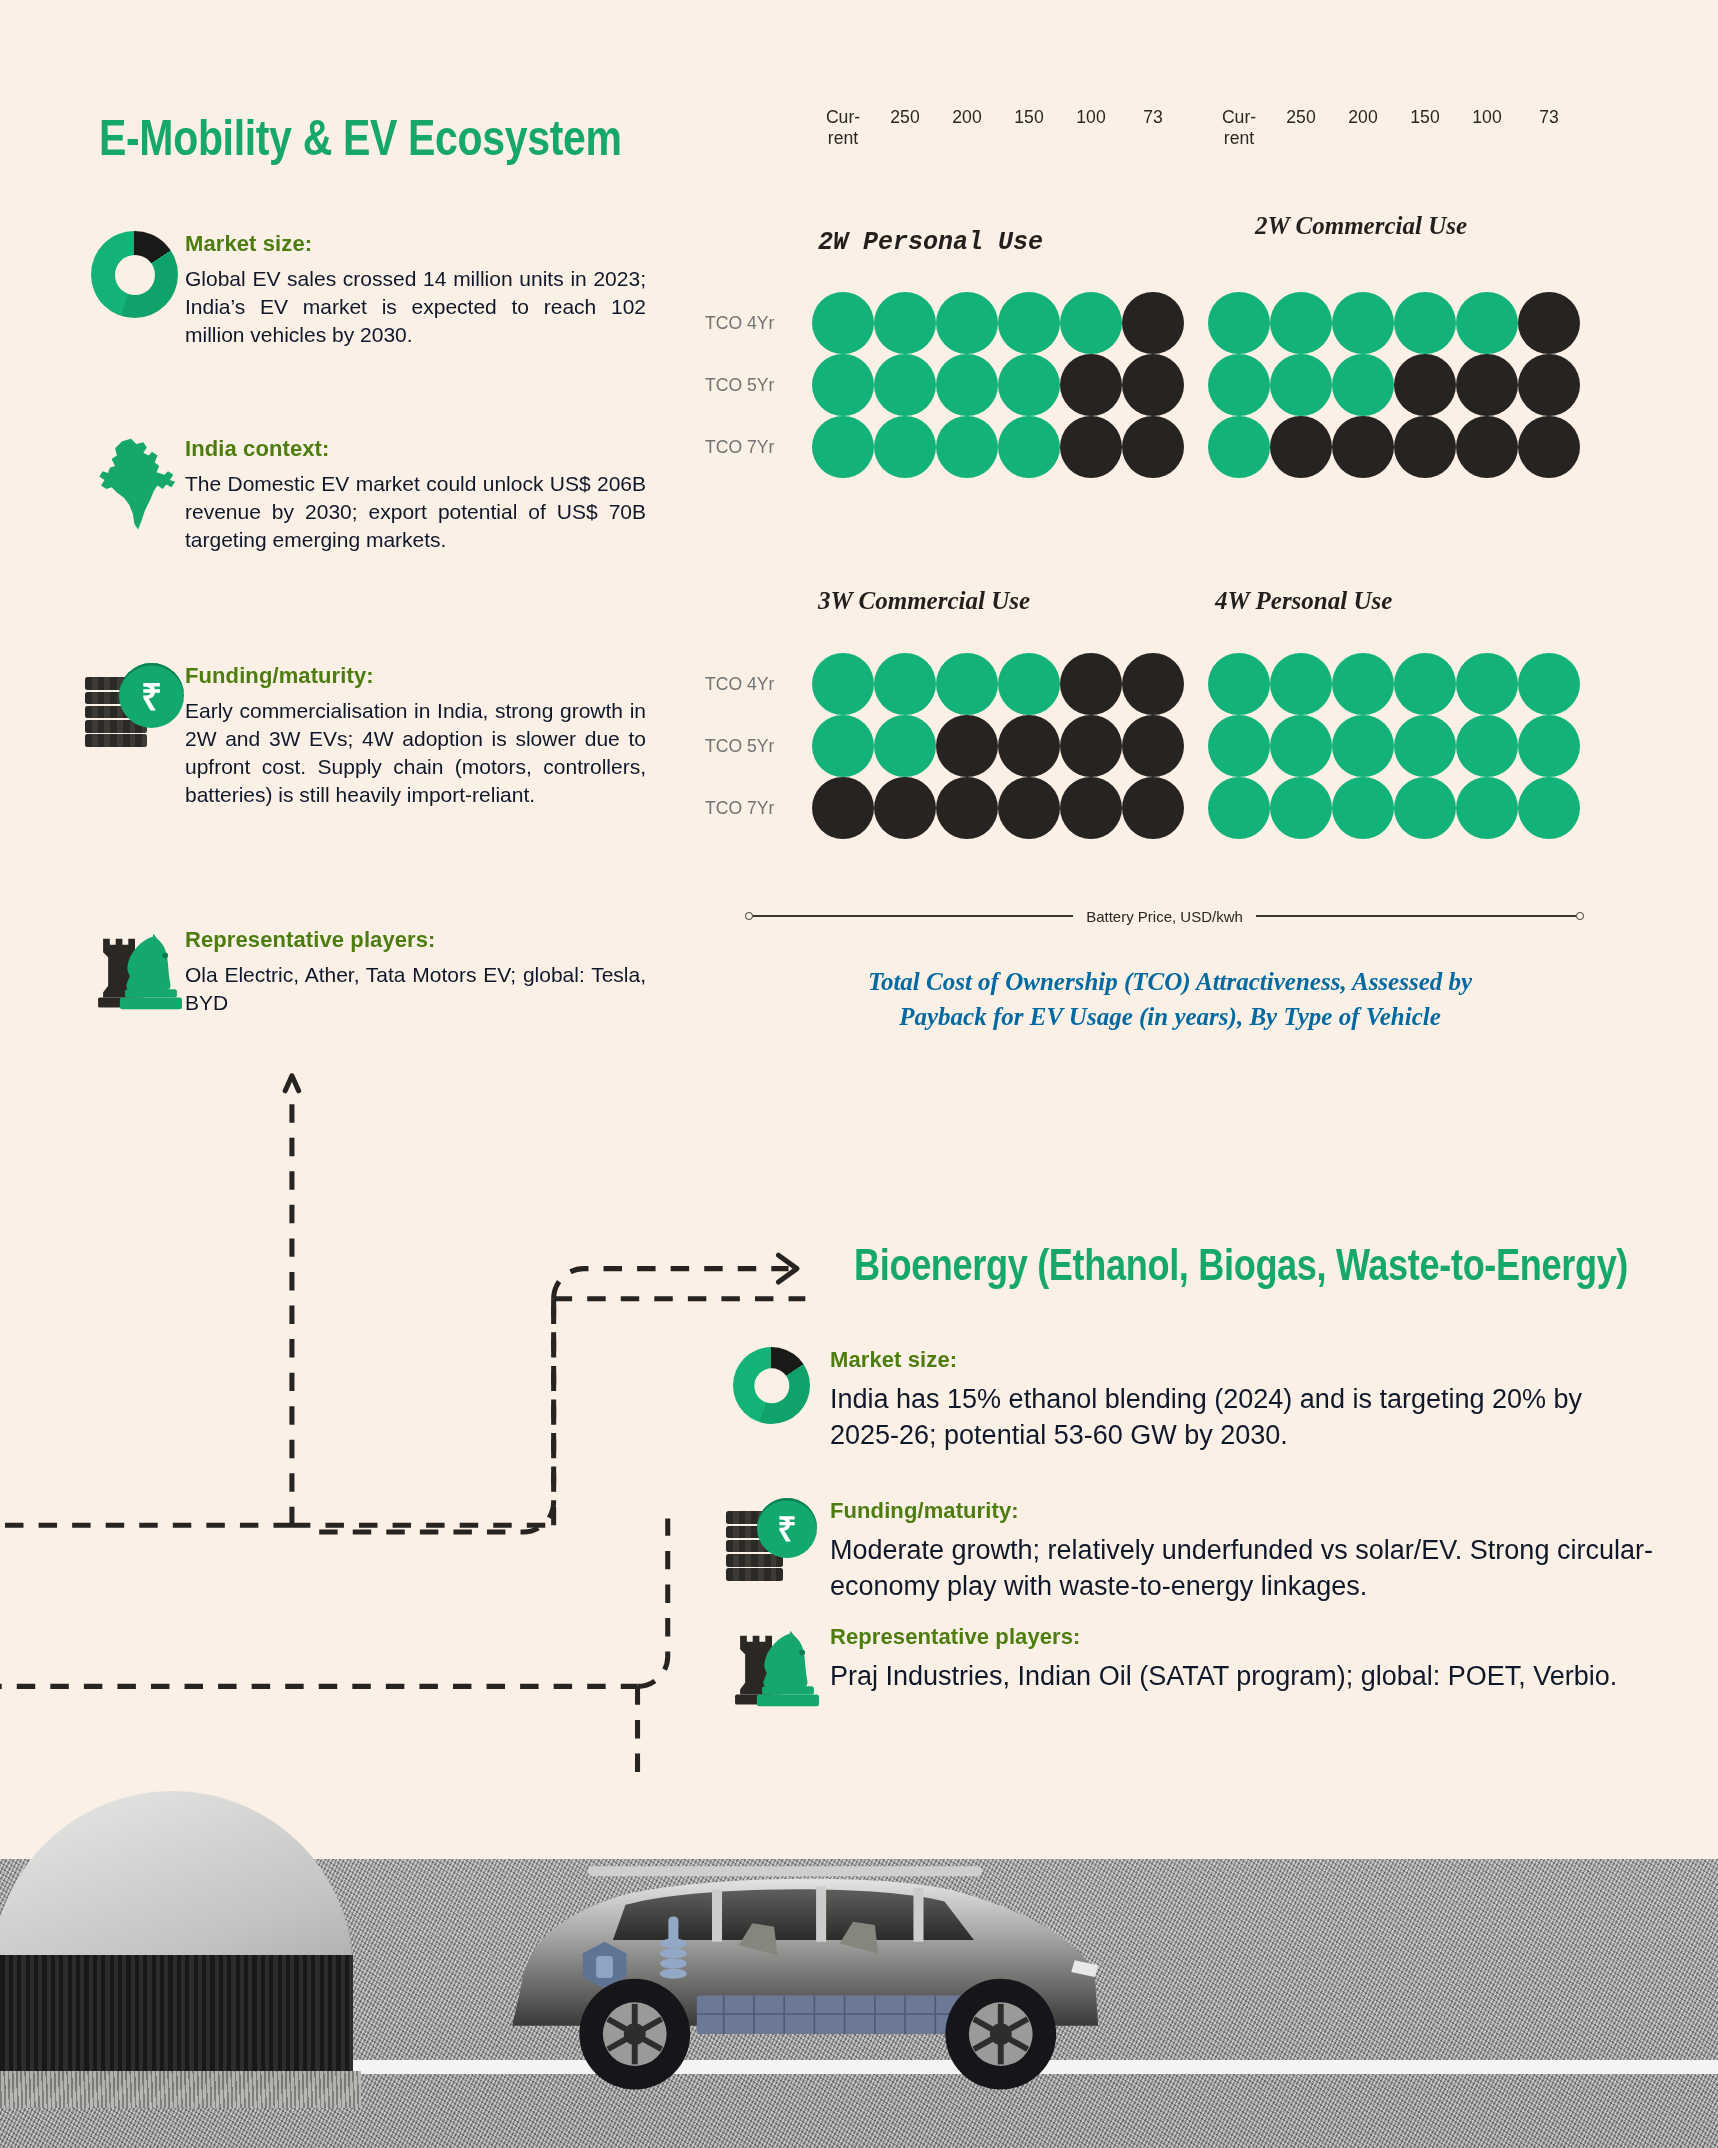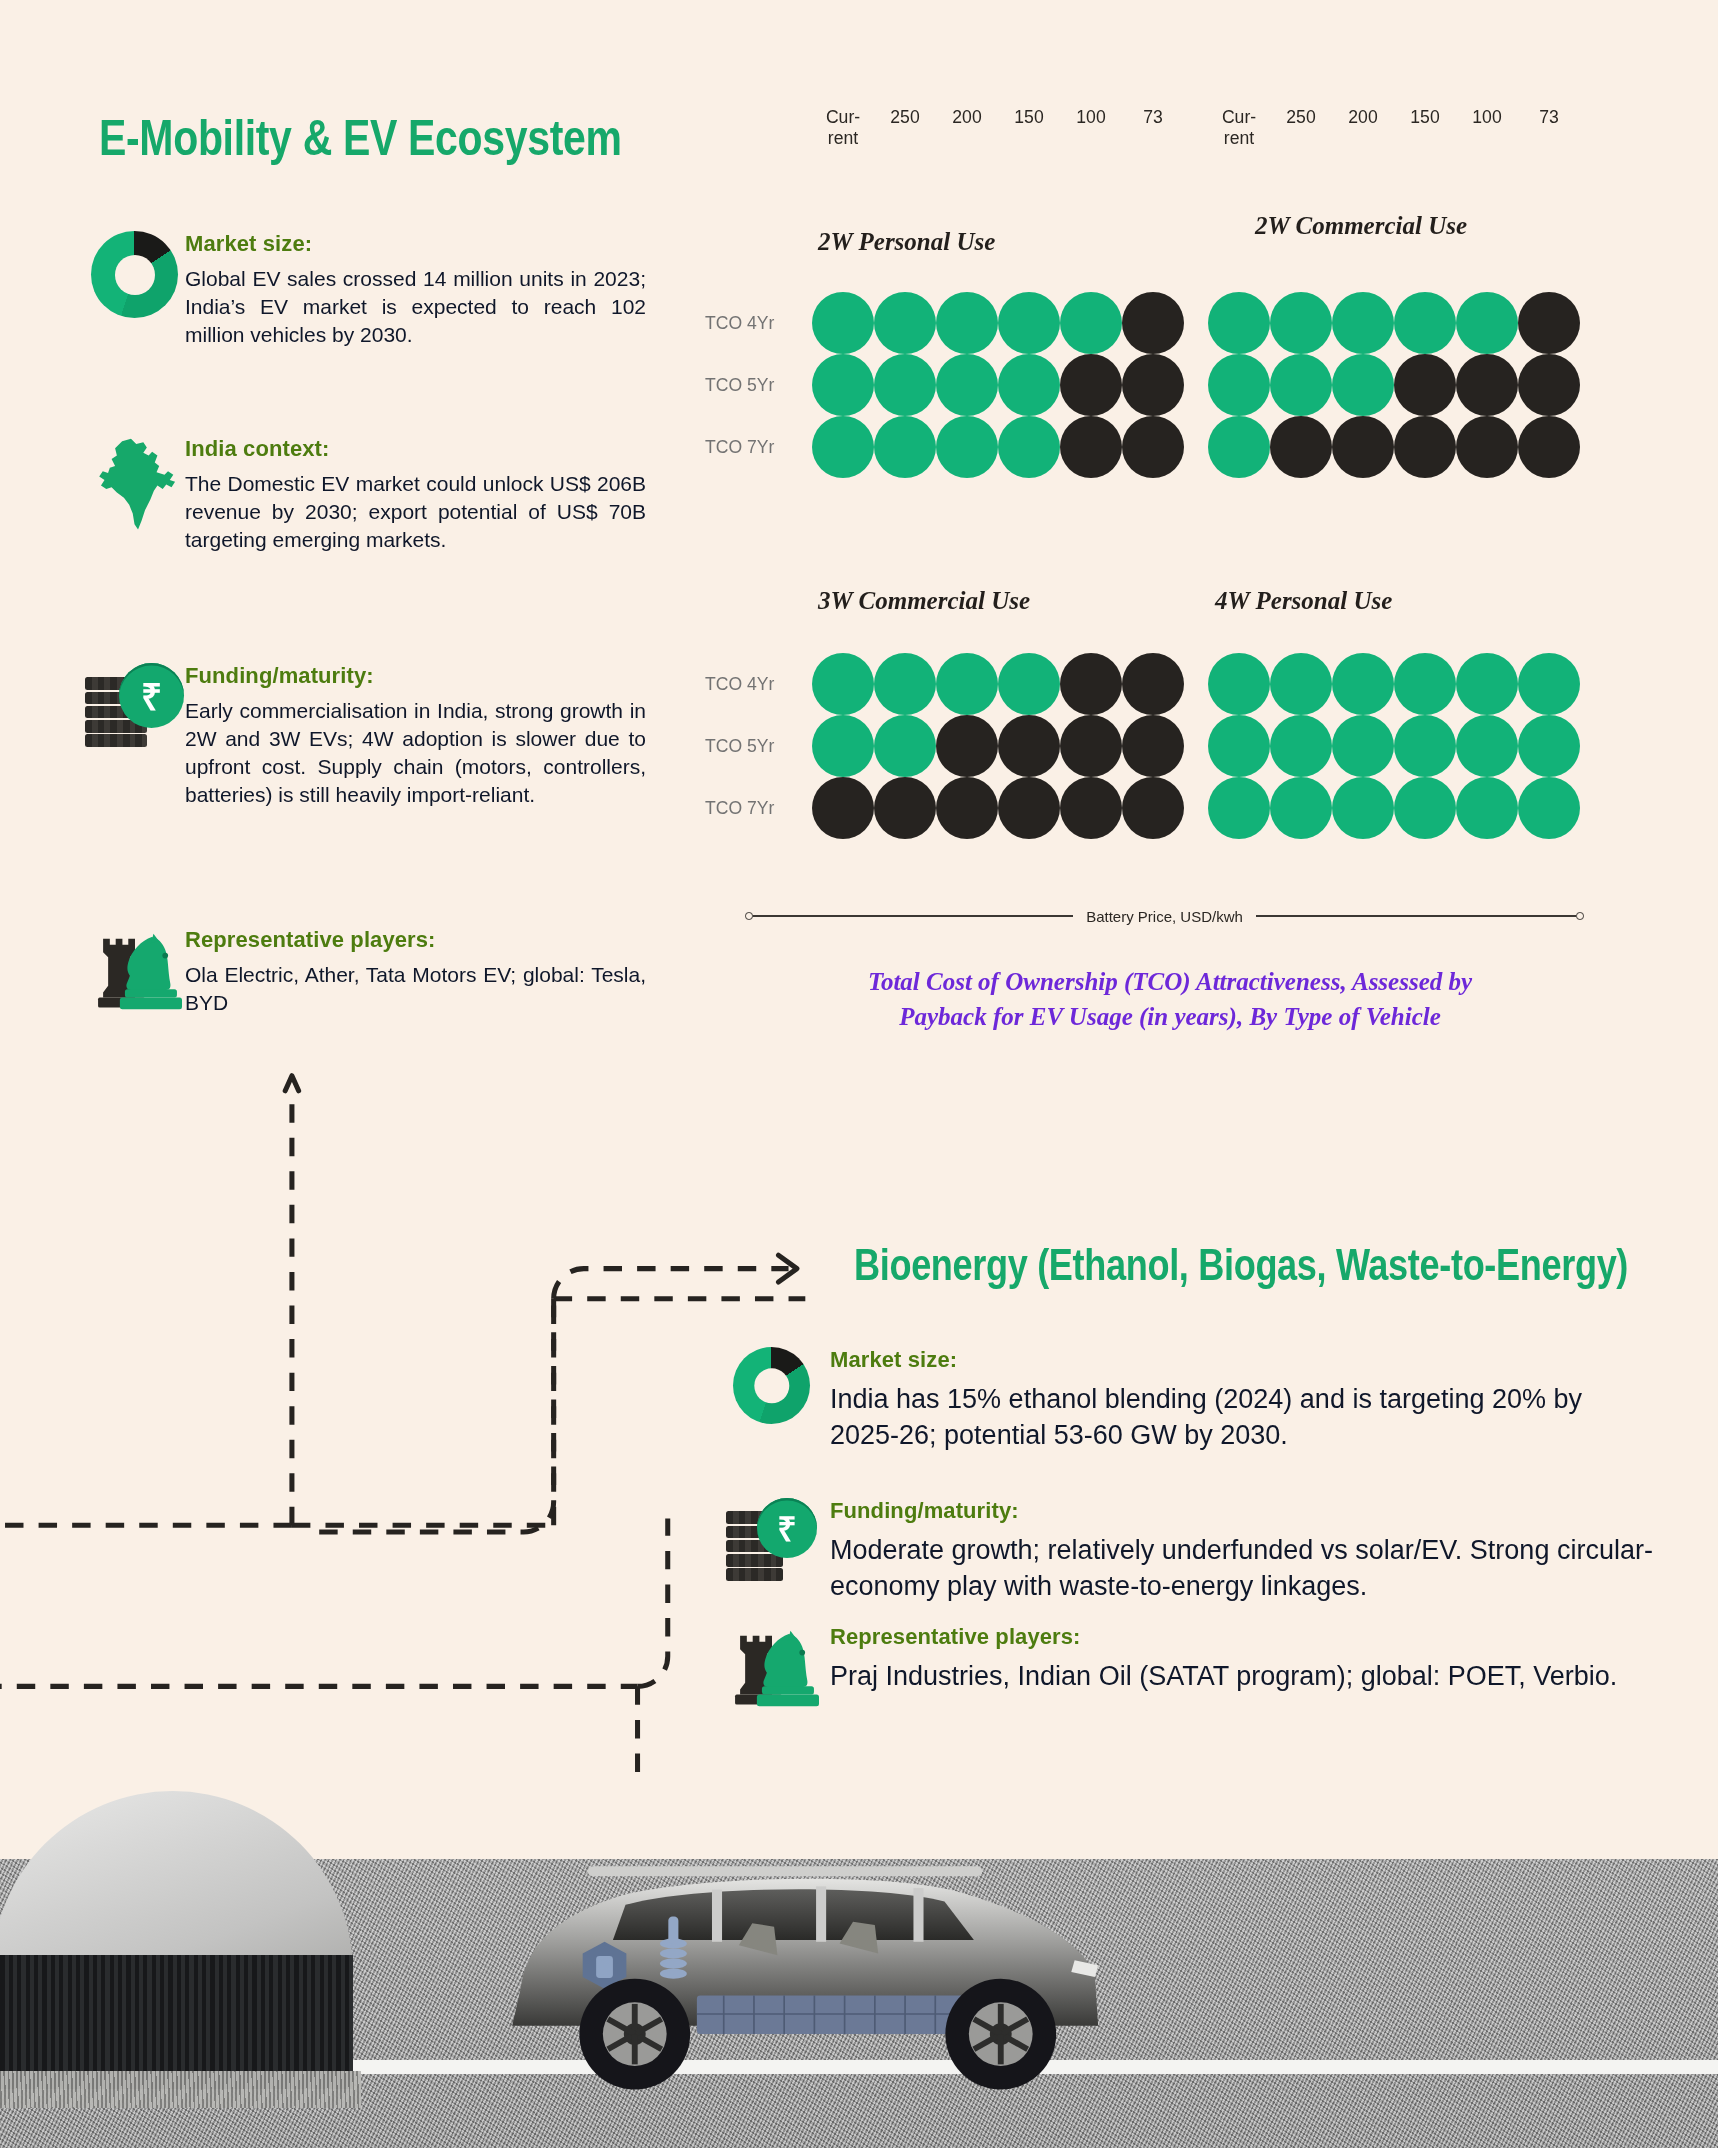--- a/index.html
+++ b/index.html
@@ -106,21 +106,21 @@
     position: absolute; left: 745px; top: 905px; width: 839px; height: 22px;
     display: flex; align-items: center;
   }
   #axis-line .ln { flex: 1; height: 1.3px; background: #3b3733; }
   #axis-line .cap { padding: 0 13.4px; font-size: 15px; color: #2b2723; white-space: nowrap; }
   #axis-line .tick { width: 7.6px; height: 7.6px; border: 1.3px solid #3b3733; border-radius: 50%; }
 
   #chart-caption {
     position: absolute; left: 780px; top: 965px; width: 780px; text-align: center;
     font-family: "Liberation Serif", serif; font-style: italic; font-weight: 700;
-    font-size: 25px; line-height: 1.38; color: #6d28d9;
+    font-size: 25px; line-height: 1.38; color: #0369a1;
   }
 
   
   #connectors { position: absolute; left: 0; top: 0; width: 1718px; height: 2148px; pointer-events: none; }
 
   
   #photo-band { position: absolute; left: 0; bottom: 0; width: 1718px; height: 357px; overflow: hidden; }
   .road {
     position:absolute; left:0; bottom:0; width:1718px; height:289px;
     background:
@@ -255,21 +255,21 @@
   </div>
   <div class="col-headers" style="left:1208px; top:107px;">
     <div class="ch"><span>Cur-</span><br><span>rent</span></div>
     <div class="ch">250</div>
     <div class="ch">200</div>
     <div class="ch">150</div>
     <div class="ch">100</div>
     <div class="ch">73</div>
   </div>
 
-  <div class="m-title" style="position:absolute; left:818px; top:228px;">2W Personal Use</div>
+  <div class="m-title" style="position:absolute; left:818px; top:228px;font-family:Liberation Mono, monospace;">2W Personal Use</div>
   <div class="m-title" style="position:absolute; left:1215px; top:212px;margin-left:40px;">2W Commercial Use</div>
   <div class="m-title" style="position:absolute; left:818px; top:587px;">3W Commercial Use</div>
   <div class="m-title" style="position:absolute; left:1215px; top:587px;">4W Personal Use</div>
 
   <div class="rowlabels" style="left:705px; top:292px;">
     <div>TCO 4Yr</div>
     <div>TCO 5Yr</div>
     <div>TCO 7Yr</div>
   </div>
   <div class="rowlabels" style="left:705px; top:653px;">

